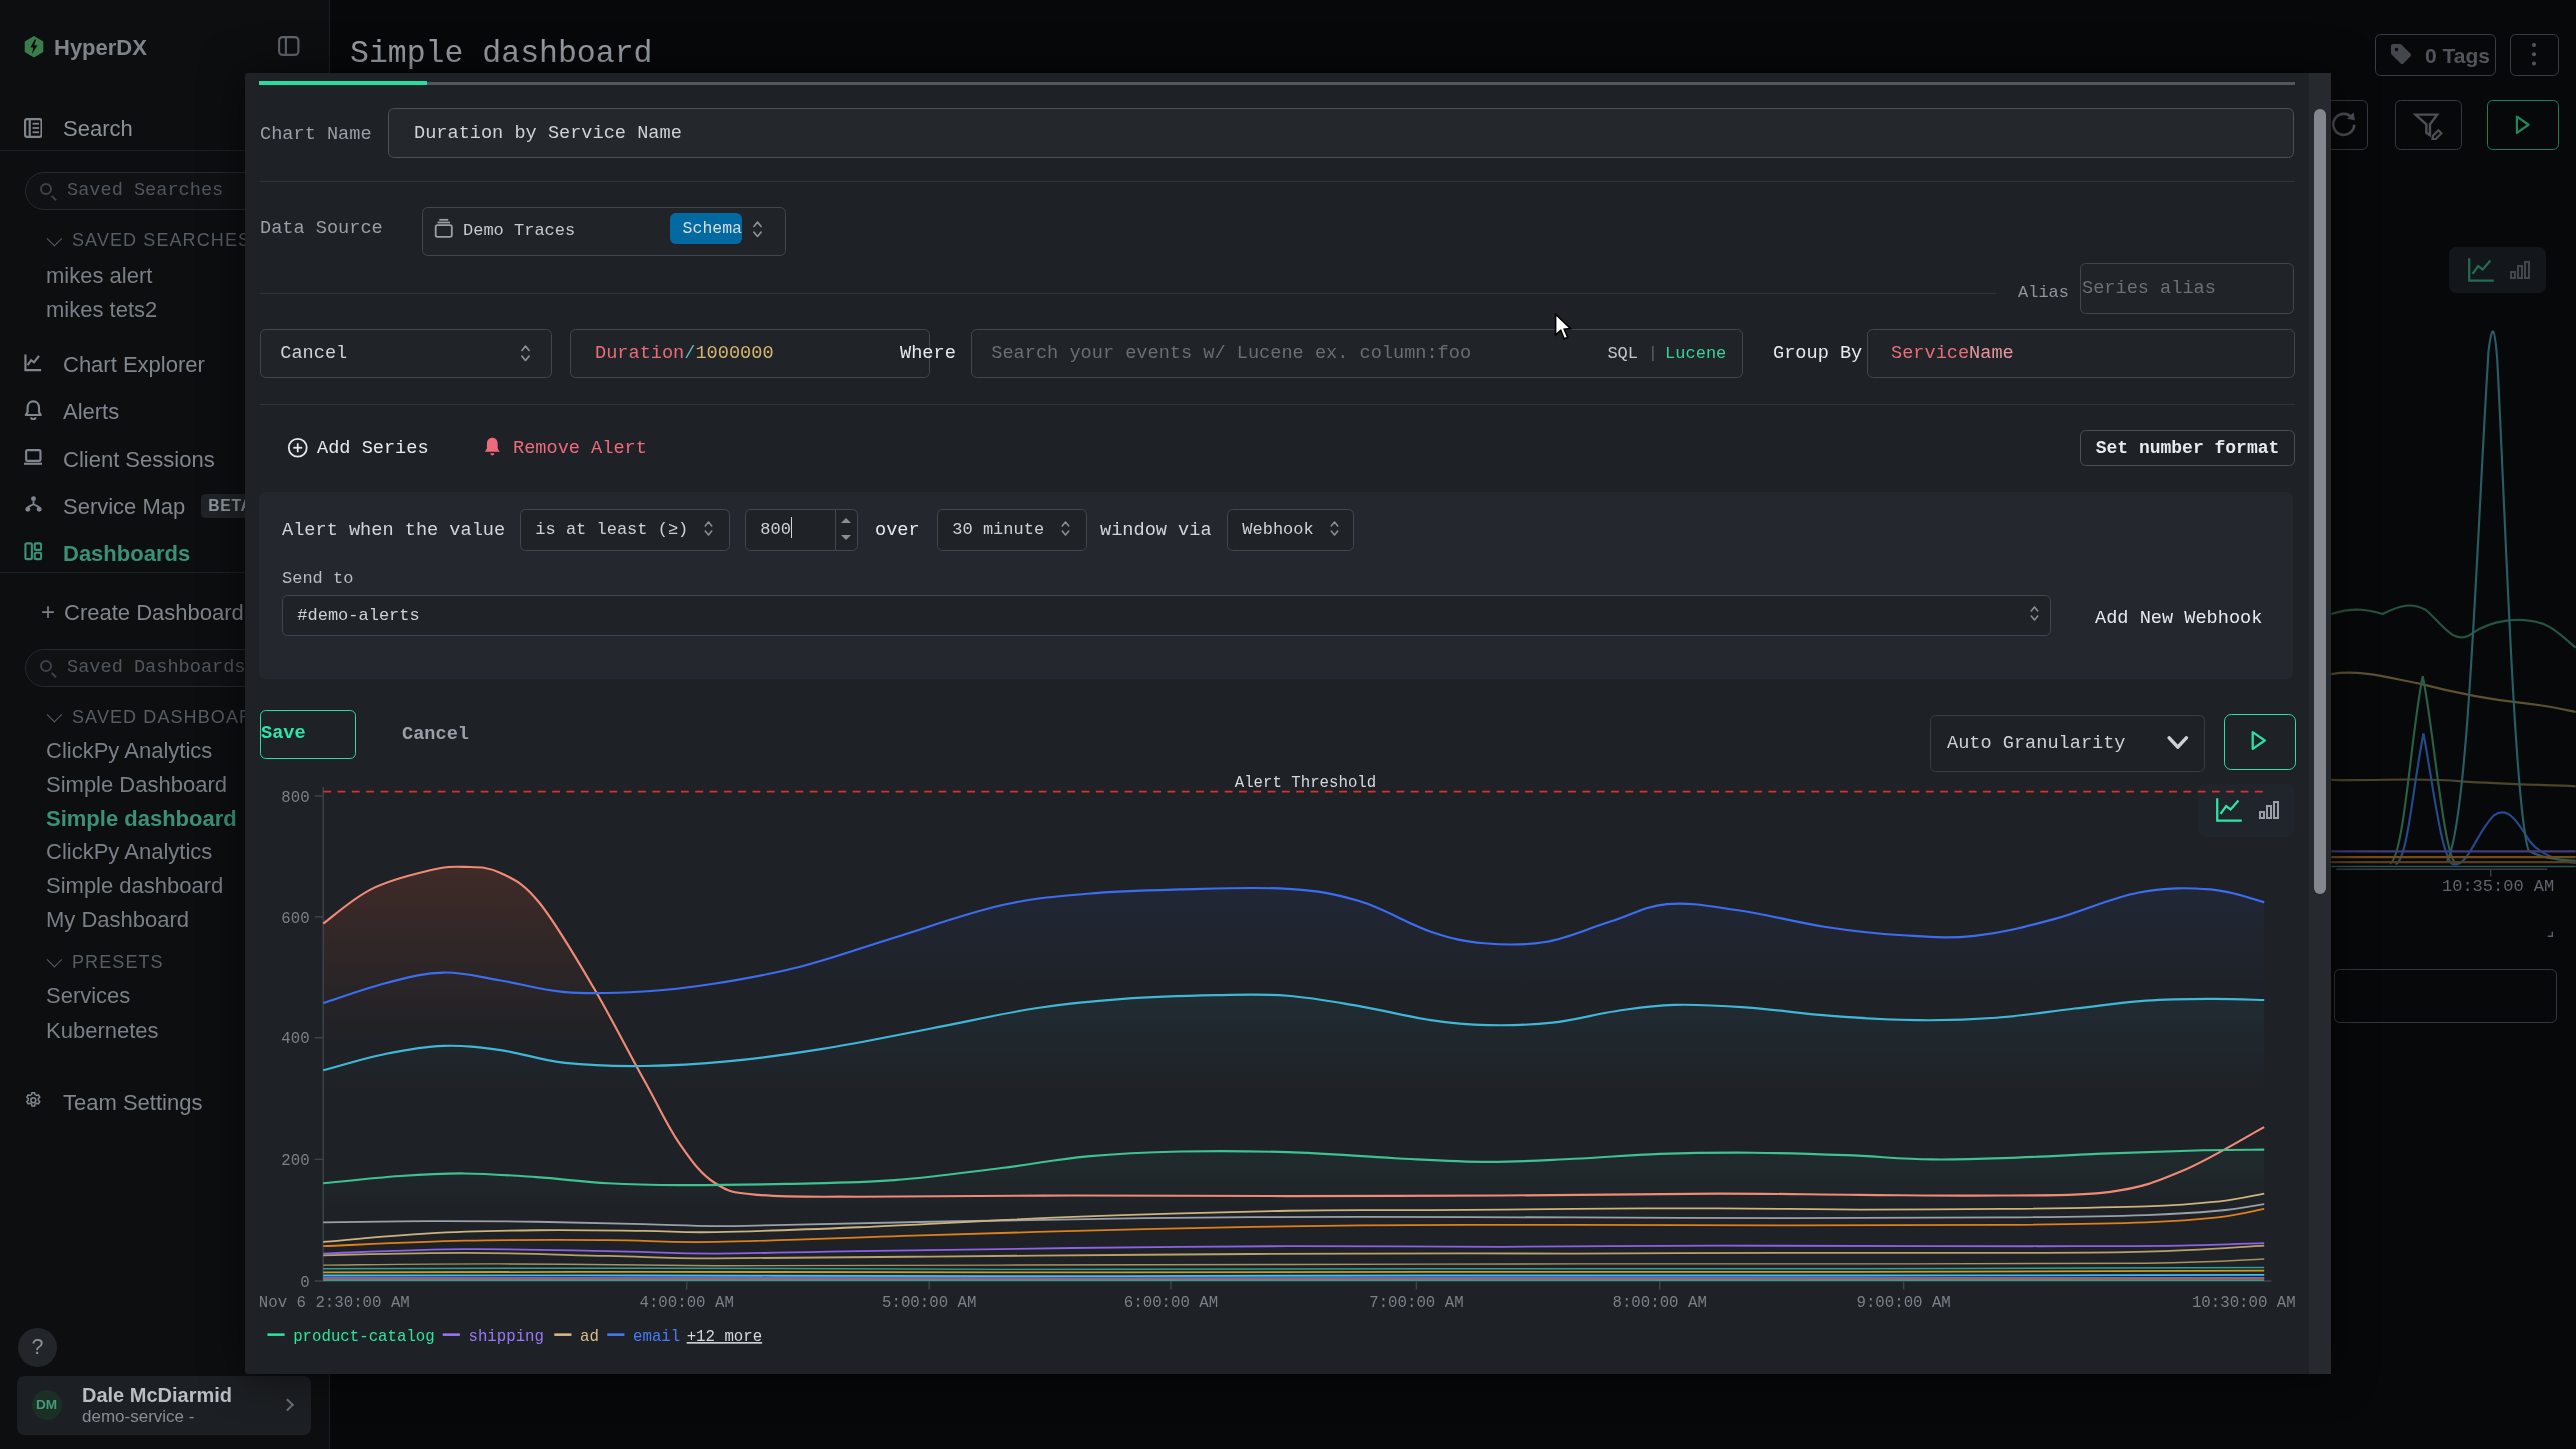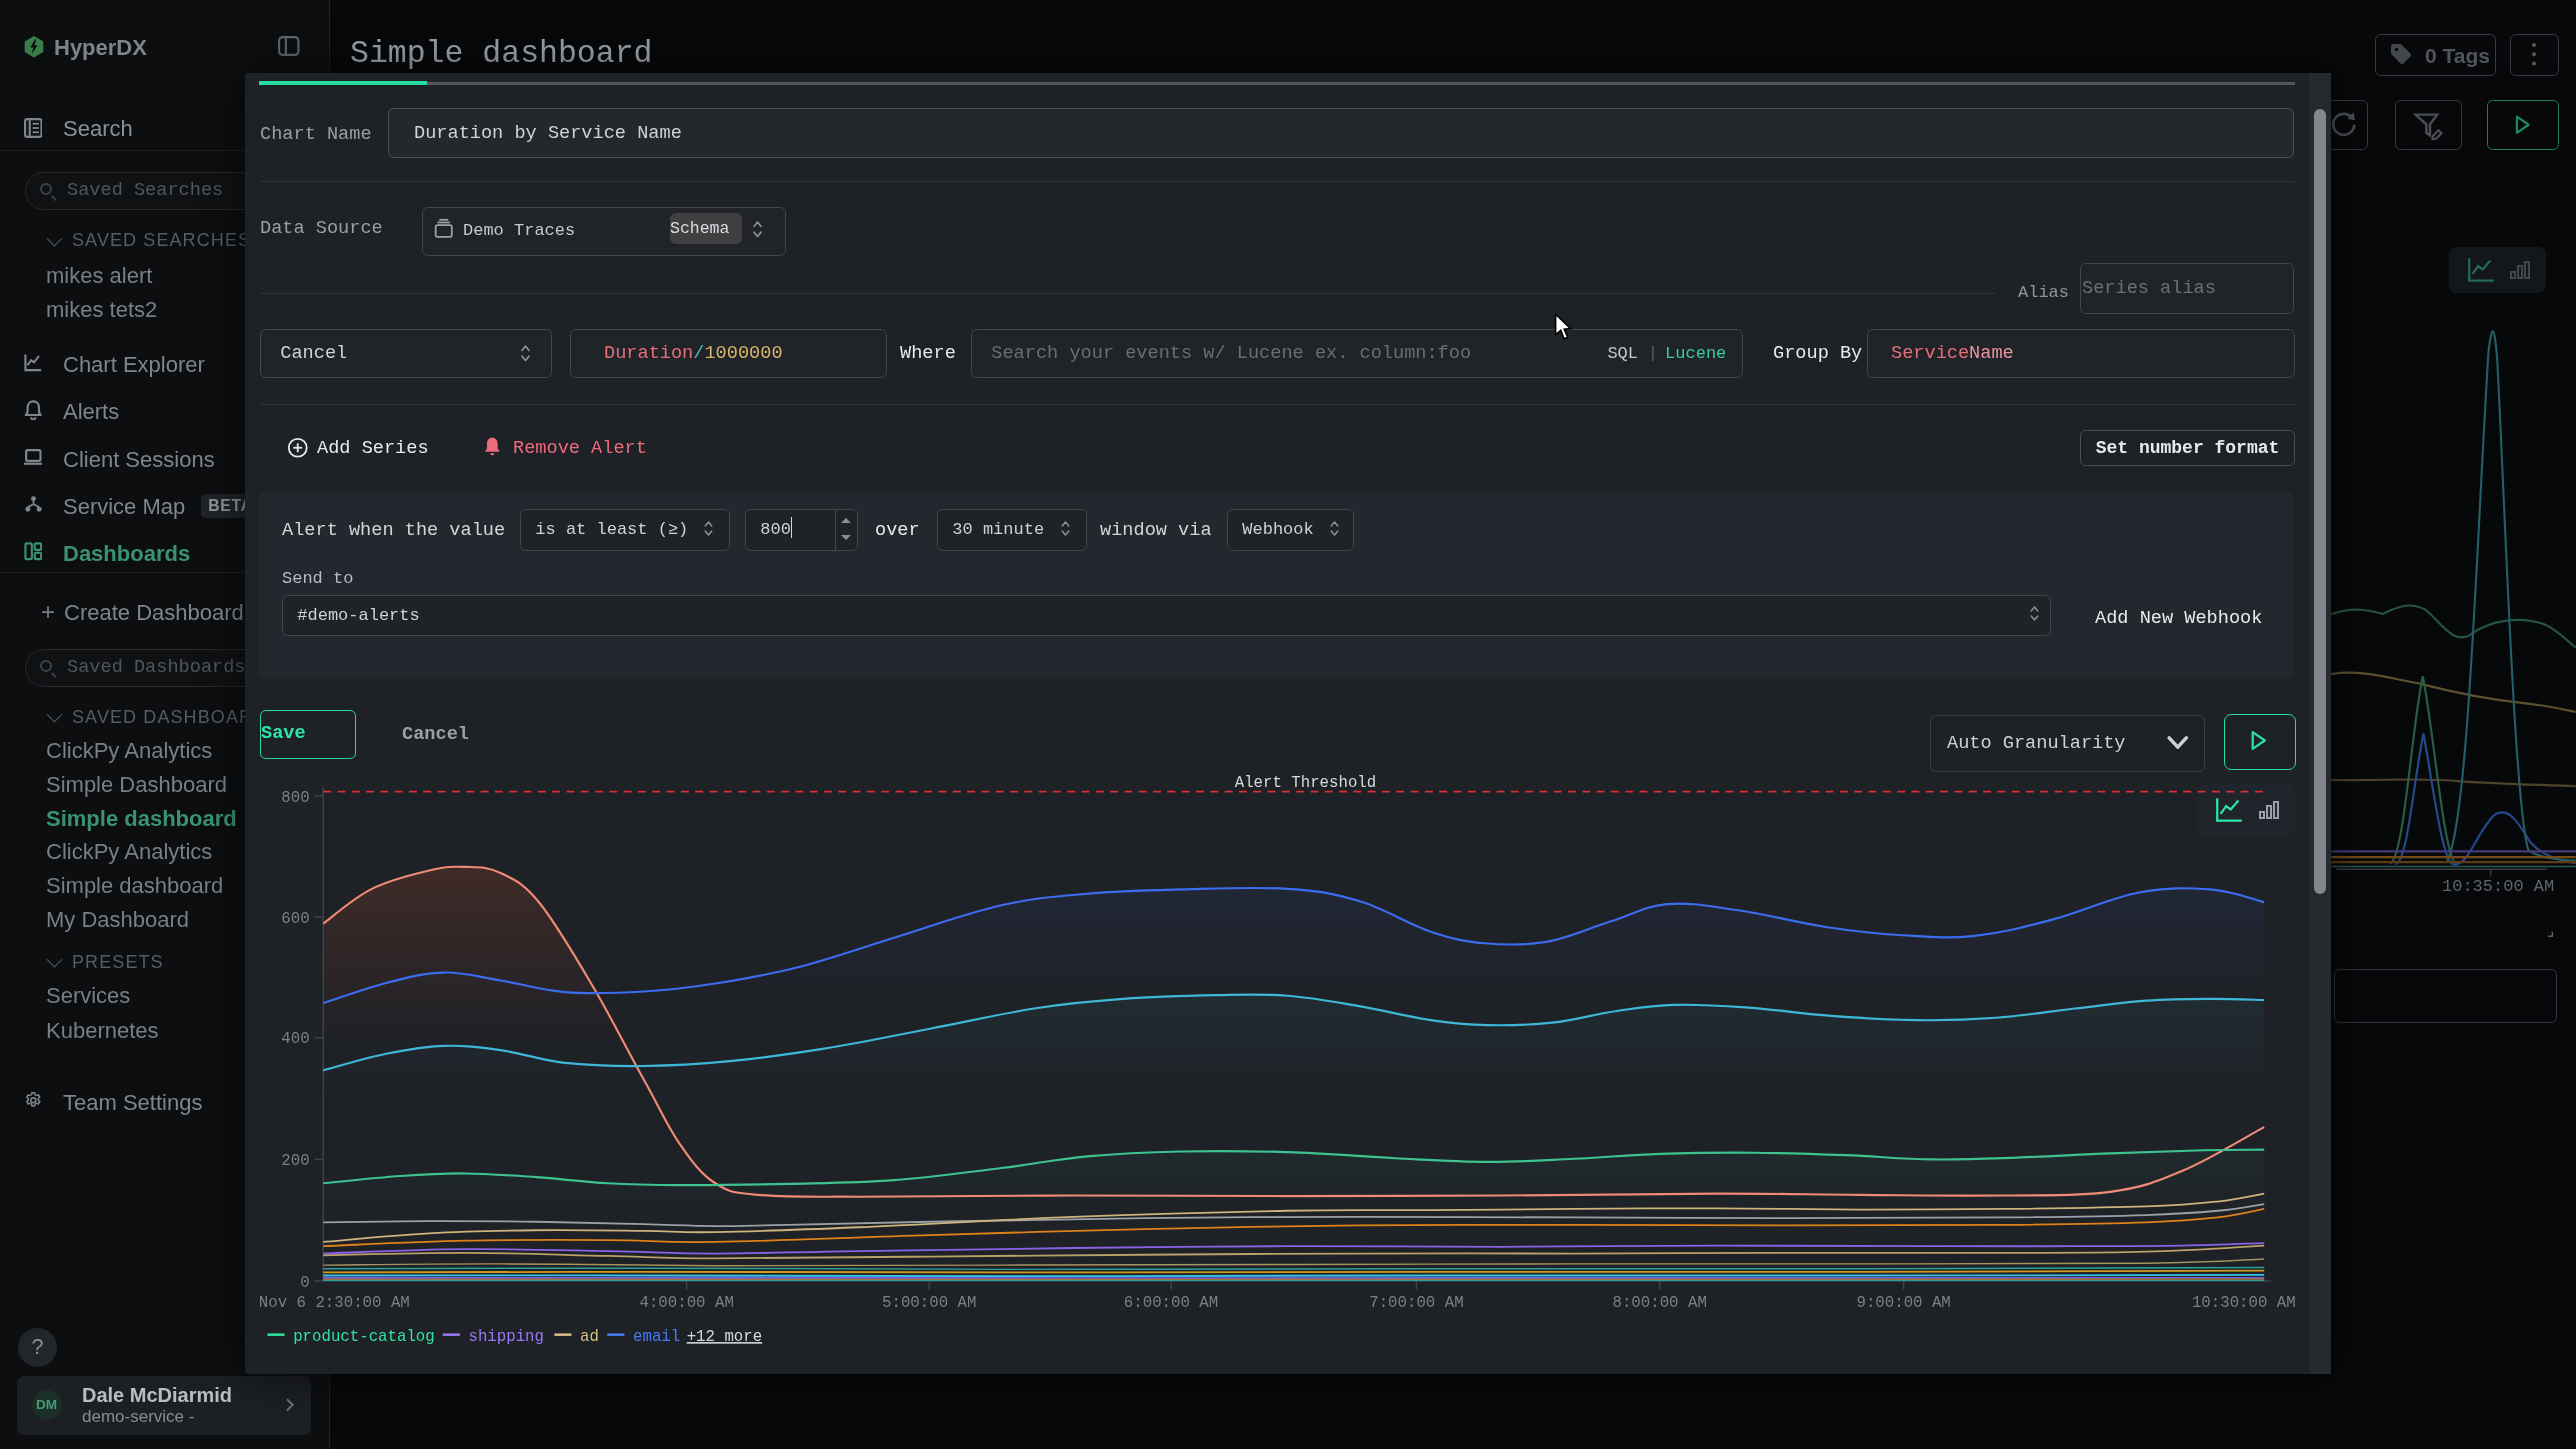--- a/index.html
+++ b/index.html
@@ -216,37 +216,37 @@
   <div class="hr" style="left:15px;top:108px;width:2035px"></div>
 
   <div class="mlabel" style="left:15px;top:145px">Data Source</div>
   <div class="sel2" style="left:177px;top:134px;width:364px;height:49px"></div>
   <svg class="abs" style="left:188px;top:145px" width="21.5" height="21.5" viewBox="0 0 24 24">
     <rect x="3" y="8" width="18" height="13" rx="2" fill="none" stroke="#9aa0a7" stroke-width="2"></rect>
     <line x1="5" y1="5" x2="19" y2="5" stroke="#9aa0a7" stroke-width="2"></line>
     <line x1="7" y1="2" x2="17" y2="2" stroke="#9aa0a7" stroke-width="2"></line>
   </svg>
   <div class="abs" style="left:218px;top:148px;font-size:17px;color:#c6cbd1">Demo Traces</div>
-  <div class="abs" style="left:425px;top:140px;width:72px;height:31px;background:#404040;border-radius:5.7px;
-       font-size:16.5px;color:#d9dde2;text-align:left;line-height:31px">Schema</div>
+  <div class="abs" style="left:425px;top:140px;width:72px;height:31px;background:#0369a1;border-radius:5.7px;
+       font-size:16.5px;color:#d9dde2;text-align:right;line-height:31px">Schema</div>
   <svg class="updn" style="left:506px;top:147px" width="13" height="18.6" viewBox="0 0 18 26">
     <polyline points="4,9 9,3 14,9" fill="none" stroke="#8a8f96" stroke-width="2.4" stroke-linecap="round" stroke-linejoin="round"></polyline>
     <polyline points="4,17 9,23 14,17" fill="none" stroke="#8a8f96" stroke-width="2.4" stroke-linecap="round" stroke-linejoin="round"></polyline>
   </svg>
   <div class="hr" style="left:15px;top:220px;width:1736px"></div>
 
   <div class="mlabel" style="left:1773px;top:210px;font-size:17px;color:#8f959c">Alias</div>
   <div class="sel2" style="left:1835px;top:190px;width:214px;height:51px;line-height:49px;padding-left:1px;color:#6a7077;font-size:18.6px">Series alias</div>
 
   <div class="sel2" style="left:15px;top:256px;width:292px;height:49px;line-height:48px;padding-left:19.3px;font-size:18.6px">Cancel</div>
   <svg class="updn" style="left:274px;top:271px" width="13" height="18.6" viewBox="0 0 18 26">
     <polyline points="4,9 9,3 14,9" fill="none" stroke="#8a8f96" stroke-width="2.4" stroke-linecap="round" stroke-linejoin="round"></polyline>
     <polyline points="4,17 9,23 14,17" fill="none" stroke="#8a8f96" stroke-width="2.4" stroke-linecap="round" stroke-linejoin="round"></polyline>
   </svg>
-  <div class="sel2" style="left:325px;top:256px;width:317px;height:49px;line-height:48px;padding-left:33px;font-size:18.6px">
+  <div class="sel2" style="left:325px;top:256px;width:360px;height:49px;line-height:48px;padding-left:24px;font-size:18.6px">
     <span style="color:#e76e77">Duration</span><span style="color:#56b6c2">/</span><span style="color:#d7b56c">1000000</span></div>
   <div class="mwhite" style="left:655px;top:270px">Where</div>
   <div class="sel2" style="left:726px;top:256px;width:772px;height:49px;line-height:48px;font-size:18.6px">
     <span style="padding-left:19.3px;color:#686e75">Search your events w/ Lucene ex. column:foo</span>
     <span style="position:absolute;right:104px;color:#c3c8ce;font-size:17px">SQL</span>
     <span style="position:absolute;right:84px;color:#5a6066;font-size:17px">|</span>
     <span style="position:absolute;right:15.7px;color:#36d399;font-size:17px">Lucene</span>
   </div>
   <div class="mwhite" style="left:1528px;top:270px">Group By</div>
   <div class="sel2" style="left:1622px;top:256px;width:428px;height:49px;line-height:48px;padding-left:23px;font-size:18.6px">

